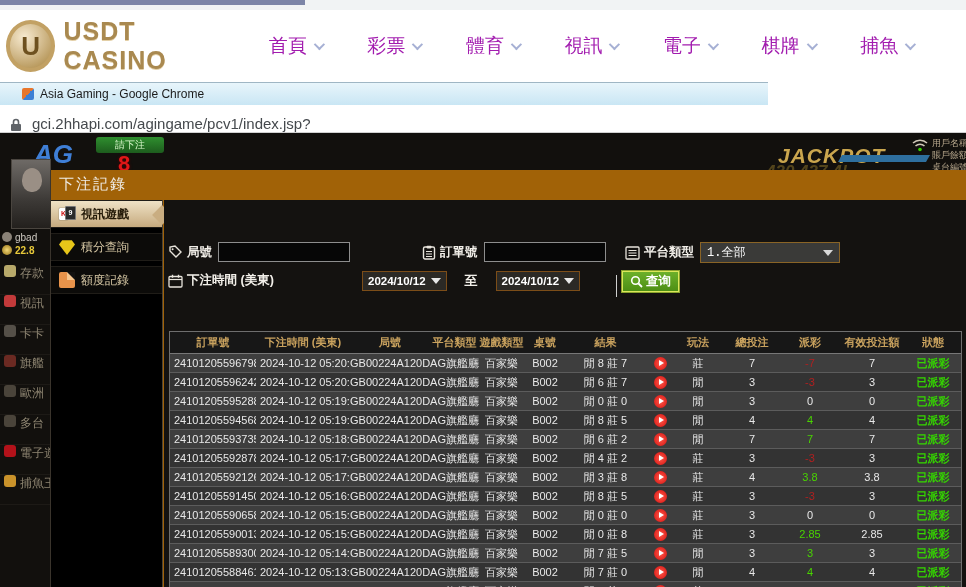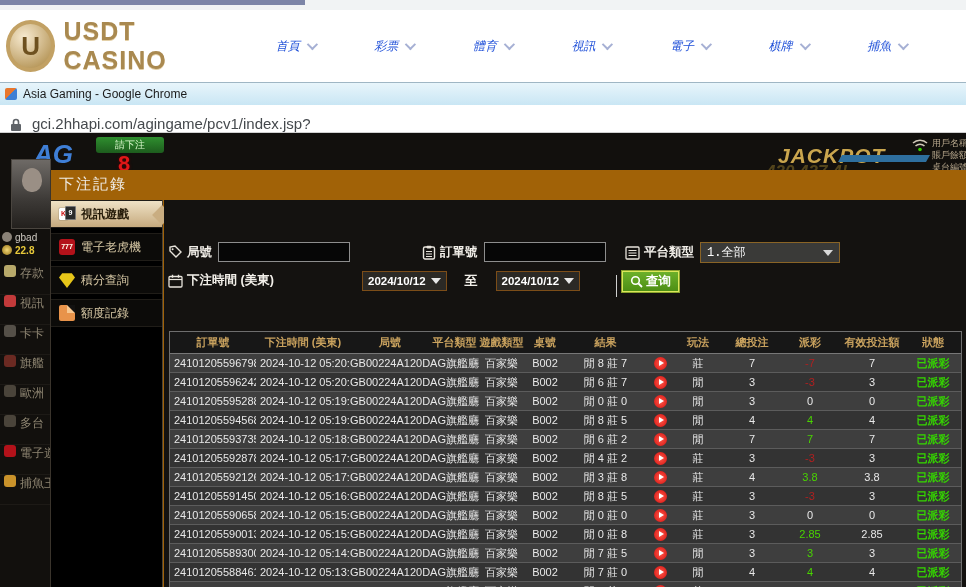--- a/index.html
+++ b/index.html
@@ -12,25 +12,25 @@
   .tab-bar { position:absolute; left:0; top:0; width:305px; height:5px; background:#7d85a7; }
 
   
   .site-header { position:absolute; left:0; top:10px; width:966px; height:72px; background:#ffffff; display:flex; align-items:center; }
   .brand { display:flex; align-items:center; gap:8px; margin-left:6px; width:230px; }
   .brand-ring { width:52px; height:52px; border-radius:50%; border:4px solid #c2a164; background:radial-gradient(circle at 35% 30%, #f7ead0, #a8843f); display:flex; align-items:center; justify-content:center; }
   .brand-ring span { font-size:26px; font-weight:bold; color:#6e5120; }
   .brand-name { font-size:25px; font-weight:bold; letter-spacing:1px; color:#a98950; text-shadow:0 1px 0 #e3cfa6; }
   .nav { display:flex; flex:1; justify-content:space-around; padding:0 30px 0 10px; }
   .nav-item { display:flex; align-items:center; gap:7px; cursor:pointer; }
-  .nav-item .lbl { font-size:12px; color:#1d4ed8;font-style:italic; }
+  .nav-item .lbl { font-size:19px; color:#a21caf; }
   .chev { width:8px; height:8px; border-right:2px solid #a6b0d4; border-bottom:2px solid #a6b0d4; transform:rotate(45deg) translateY(-2px); }
 
   
-  .chrome-titlebar { position:absolute; left:0; top:82px; width:966px; height:23px; background:linear-gradient(#e8f5fb,#c9e6f4); border-top:1px solid #9fb6c4; display:flex; align-items:center; padding-left:5px; }
+  .chrome-titlebar { position:absolute; left:0; top:82px; width:768px; height:23px; background:linear-gradient(#e8f5fb,#c9e6f4); border-top:1px solid #9fb6c4; display:flex; align-items:center; padding-left:22px; }
   .favicon { width:12px; height:12px; margin-right:6px; background:linear-gradient(135deg,#e8762c 0 50%,#3d7fd4 50% 100%); border-radius:2px; }
   .win-title { font-size:12px; color:#1b1b1b; }
   .chrome-urlbar { position:absolute; left:0; top:105px; width:966px; height:28px; background:#ffffff; border-bottom:1px solid #d0d0d0; display:flex; align-items:flex-end; padding-left:10px; }
   .lock-icon { margin-right:10px; }
   .url-text { font-size:15px; color:#45494d; }
 
   
   .page { position:absolute; left:0; top:133px; width:966px; height:454px; background:#12100d; overflow:hidden; }
 
   
@@ -227,24 +227,20 @@
 
     <div class="popup">
       <div class="popup-title">下注記錄</div>
 
       <div class="side">
           <div class="side-item sel">
             <div class="ic ic-cards"></div>
             <div class="s-lbl">視訊遊戲</div>
           </div>
           <div class="side-item">
-            <div class="ic ic-slot">777</div>
-            <div class="s-lbl">電子老虎機</div>
-          </div>
-          <div class="side-item">
             <div class="ic ic-gem"></div>
             <div class="s-lbl">積分查詢</div>
           </div>
           <div class="side-item">
             <div class="ic ic-doc"></div>
             <div class="s-lbl">額度記錄</div>
           </div>
         </div>
 
       <div class="main">

